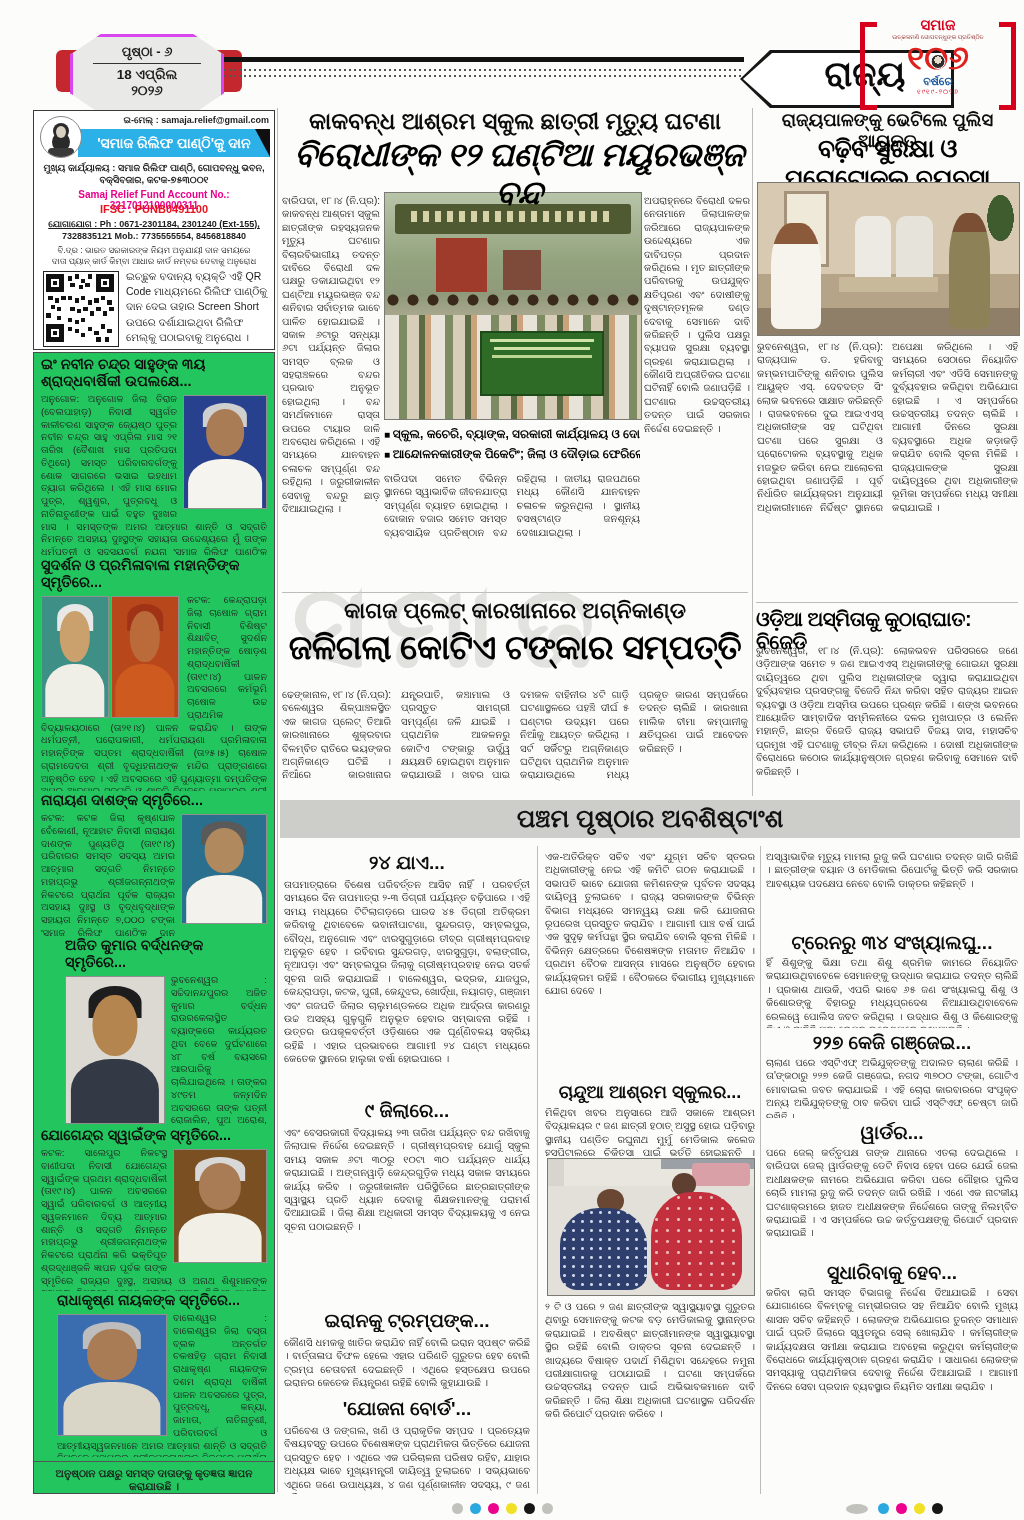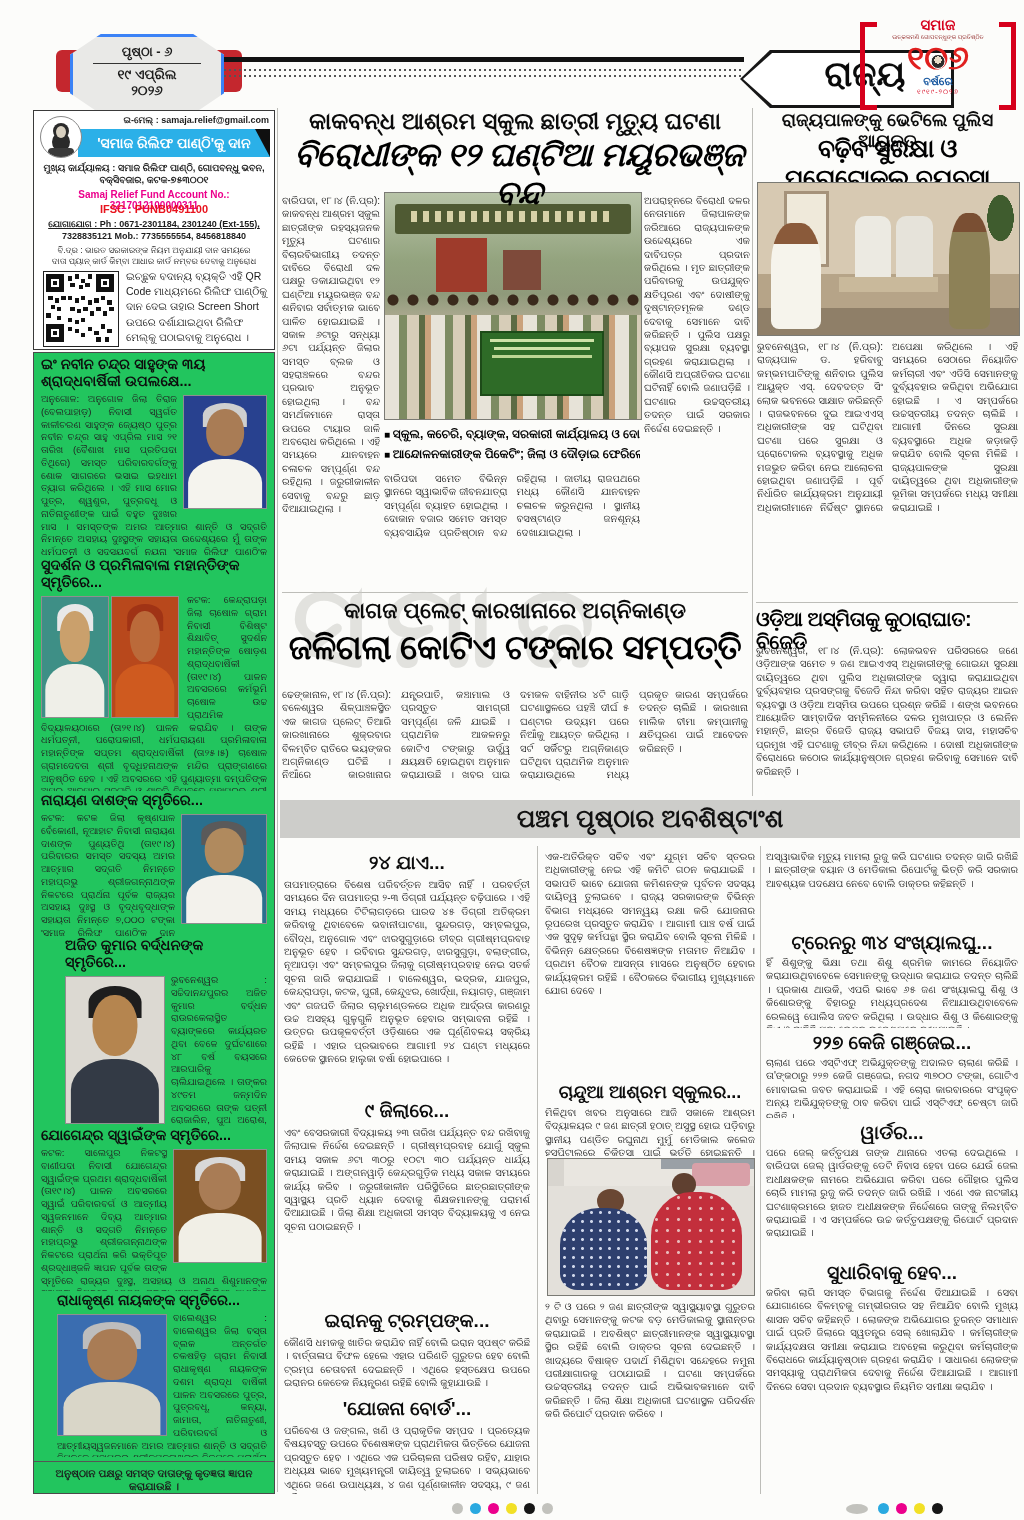--- a/index.html
+++ b/index.html
@@ -11,21 +11,21 @@
   .cols-2{column-count:2;column-gap:9px;}
   .cols-4{column-count:4;column-gap:10px;}
   .kicker{font-weight:700;text-align:center;color:#0b0b0b;}
   .headline{font-weight:700;text-align:center;color:#000;letter-spacing:-0.5px;}
   .head-sm{font-weight:700;text-align:center;font-size:19px;line-height:1.15;color:#0c0c0c;overflow:hidden;}
   .sep-v{position:absolute;width:1px;background:#bdbdb8;}
   .sep-h{position:absolute;height:1px;background:#bdbdb8;}
   .photo{position:absolute;border:1px solid #7a7a74;overflow:hidden;}
   
   .badge-red{position:absolute;background:#c4272e;border-radius:6px;}
-  .badge{position:absolute;background:#e9e9e7;border:3px solid #3b82f6;
+  .badge{position:absolute;background:#e9e9e7;border:3px solid #d946ef;
          clip-path:polygon(20% 0,80% 0,100% 26%,100% 74%,80% 100%,20% 100%,0 74%,0 26%);}
   .pennant-outer{position:absolute;background:#161616;clip-path:polygon(0 50%,14% 0,100% 0,100% 100%,14% 100%);}
   .pennant-inner{position:absolute;inset:3px;background:#ffffff;clip-path:polygon(0 50%,14% 0,100% 0,100% 100%,14% 100%);}
   .bracket-l{position:absolute;border-left:5px solid #d6001c;border-top:5px solid #d6001c;border-bottom:5px solid #d6001c;}
   .bracket-r{position:absolute;border-right:5px solid #d6001c;border-top:5px solid #d6001c;border-bottom:5px solid #d6001c;}
   
   .ad-box{position:absolute;border:1.5px solid #3a3a3a;background:#fff;}
   .ad-banner{position:absolute;background:#2bb0e8;color:#fff;font-weight:700;text-align:center;}
   .ad-banner::after{content:"";position:absolute;right:0;top:0;width:0;height:0;
         border-top:28px solid #101010;border-left:15px solid transparent;}
@@ -57,21 +57,21 @@
 
   <div class="badge-red abs" style="left:56px;top:50px;width:186px;height:42px;"></div>
   <div class="abs" style="left:214px;top:57px;width:530px;height:5px;background:#121212;"></div>
   <div class="abs" style="left:214px;top:69px;width:530px;height:2px;background:repeating-linear-gradient(90deg,#555 0 2px,transparent 2px 5px);"></div>
   <div class="abs" style="left:214px;top:75px;width:530px;height:2px;background:repeating-linear-gradient(90deg,#555 0 2px,transparent 2px 5px);"></div>
 
   <div class="badge" style="left:70px;top:34px;width:148px;height:74px;">
     <div class="ctr" style="font-size:13px;font-weight:700;margin-top:7px;">ପୃଷ୍ଠା - ୬</div>
     <div style="height:1px;background:#333;margin:3px 20px;"></div>
     <div class="ctr" style="font-size:13.5px;font-weight:700;line-height:1.2;">
-      <span>୧୯ ଏପ୍ରିଲ</span><br>
+      <span>18 ଏପ୍ରିଲ</span><br>
       <span>୨୦୨୬</span>
     </div>
   </div>
 
   <div class="pennant-outer" style="left:740px;top:50px;width:214px;height:58px;">
     <div class="pennant-inner"></div>
     <div class="abs" style="left:40px;top:4px;right:4px;text-align:center;font-size:35px;font-weight:700;color:#0a0a0a;z-index:2;">ରାଜ୍ୟ</div>
   </div>
 
   <div class="abs" style="left:860px;top:14px;width:156px;height:96px;">

